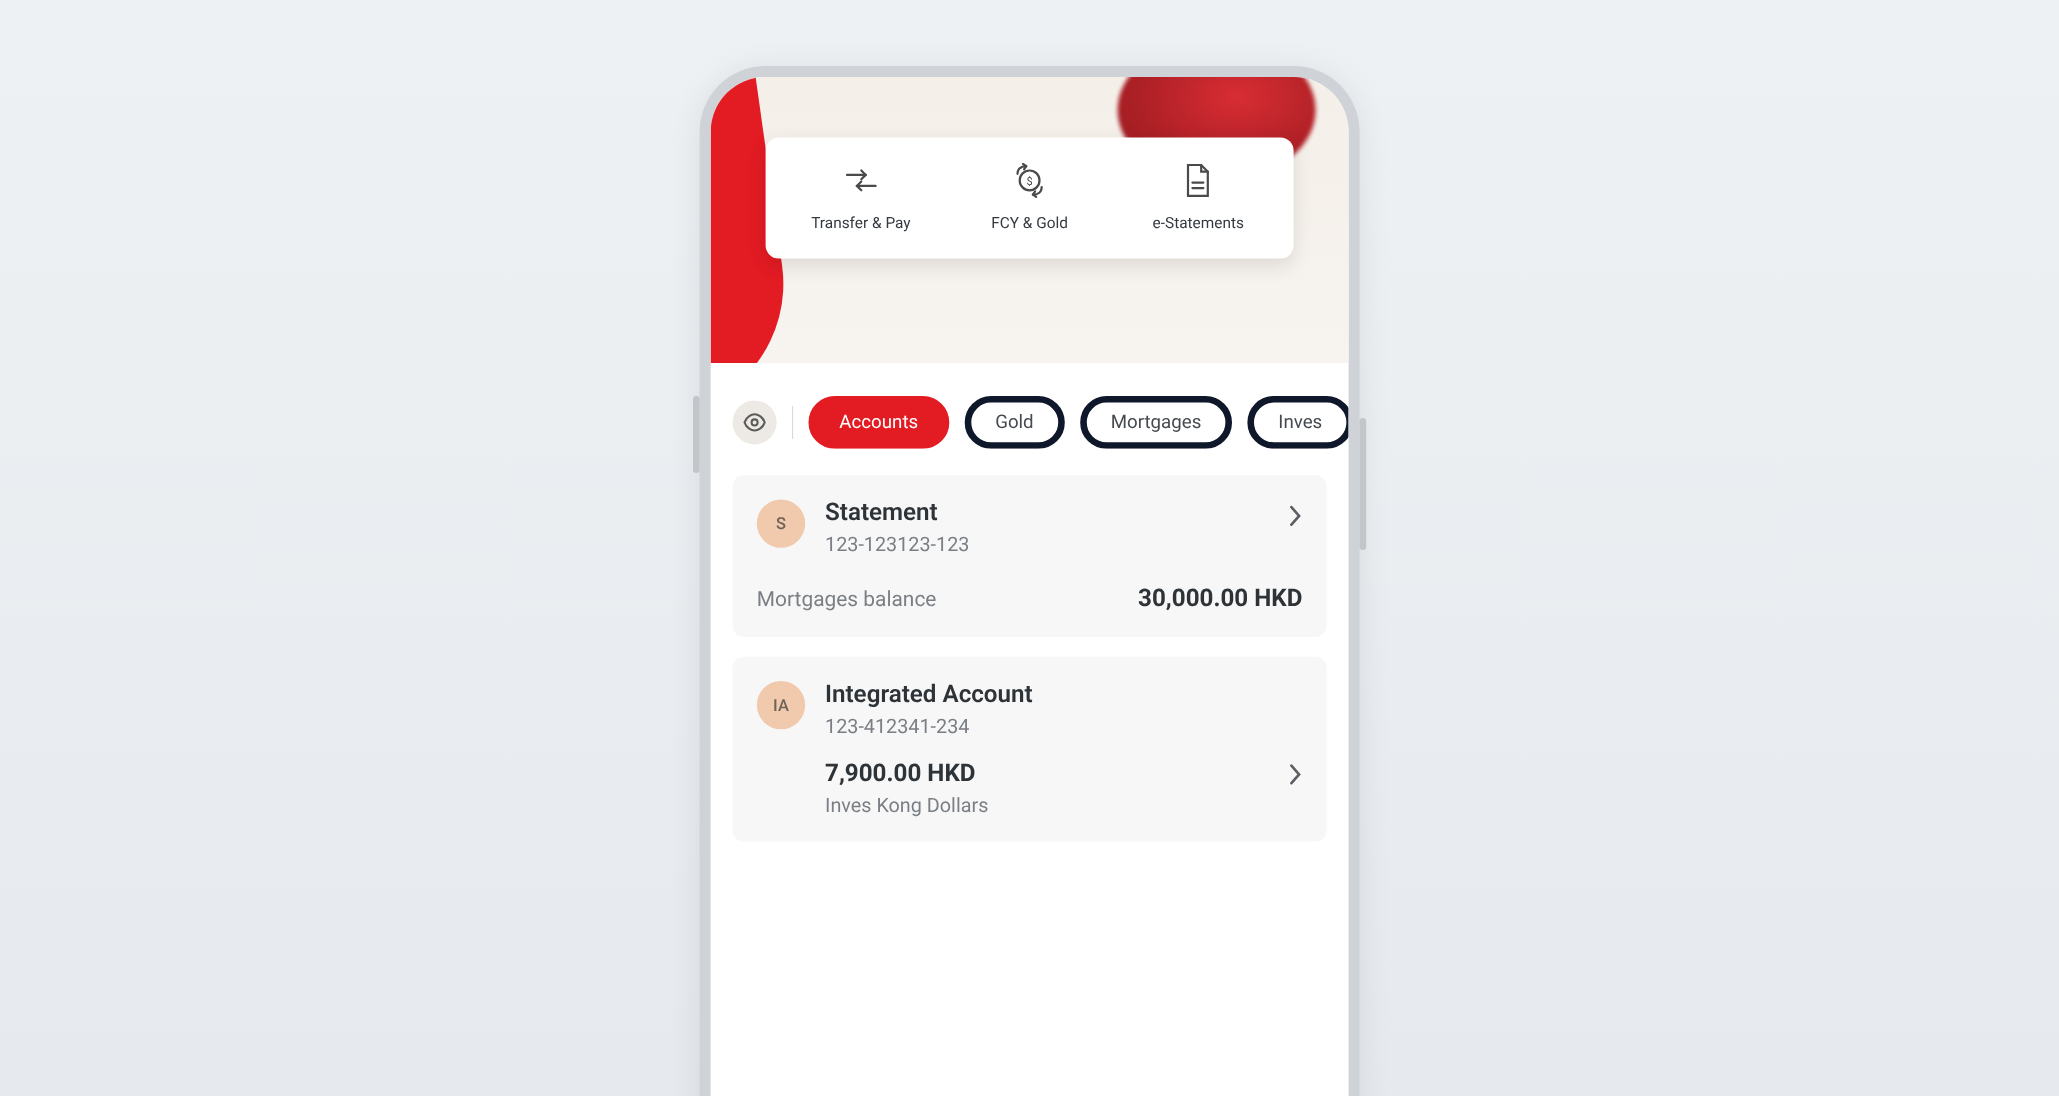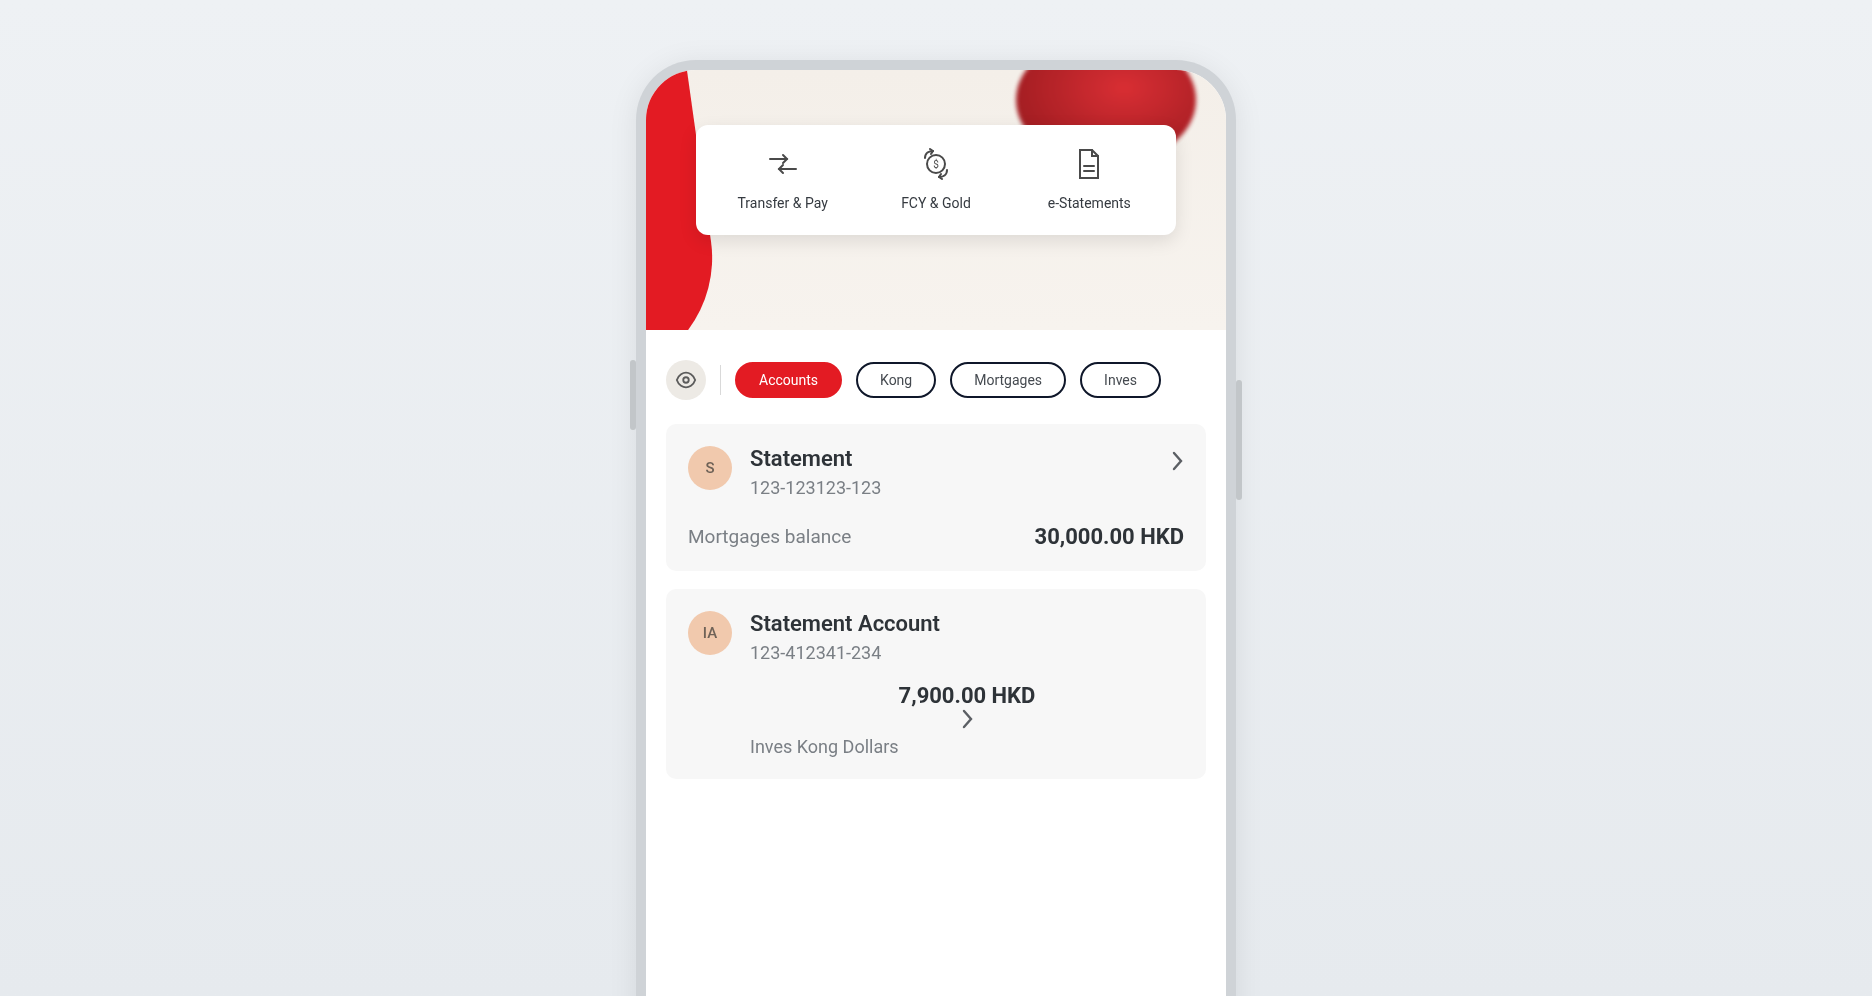--- a/index.html
+++ b/index.html
@@ -132,24 +132,24 @@
   }
   .vdivider {
     width:1px;
     height:30px;
     background:#d9d9d9;
     flex-shrink:0;
   }
   .chip {
     padding: 8px 22px;
     border-radius: 999px;
-    border:2px solid #0f172a;
+    border:6px solid #0f172a;
     background:#ffffff;
     color:#454a50;
-    font-size:14px;
+    font-size:17px;
     cursor:pointer;
     flex-shrink:0;
   }
   .chip.active {
     background:#e31b23;
     border-color:#e31b23;
     color:#ffffff;
     font-weight:400;
   }
 
@@ -215,21 +215,20 @@
     font-weight:700;
     color:#2e3338;
   }
 
   .integrated-amount-row {
     margin-top:20px;
     margin-left:62px;
     display:flex;
     justify-content:space-between;
     align-items:center;
-    flex-direction:column;
   }
   .integrated-amount {
     font-size:22px;
     font-weight:700;
     color:#2e3338;
   }
   .integrated-desc {
     margin-left:62px;
     margin-top:6px;
     font-size:18px;
@@ -290,21 +289,21 @@
       <div class="eye-btn">
         <span>
           <svg width="22" height="22" viewBox="0 0 24 24" fill="none" stroke="currentColor" stroke-width="2">
             <path d="M2 12 C4 6 9 4 12 4 C15 4 20 6 22 12 C20 18 15 20 12 20 C9 20 4 18 2 12 Z"></path>
             <circle cx="12" cy="12" r="3"></circle>
           </svg>
         </span>
       </div>
       <div class="vdivider"></div>
       <div class="chip active">Accounts</div>
-      <div class="chip">Kong</div>
+      <div class="chip">Gold</div>
       <div class="chip">Mortgages</div>
       <div class="chip">Inves</div>
     </div>
 
     <div class="accounts-list">
 
       <div class="account-card">
         <div class="card-top">
           <div class="avatar">S</div>
           <div>
@@ -320,21 +319,21 @@
         <div class="balance-row">
           <span class="balance-label">Mortgages balance</span>
           <span class="balance-value">30,000.00 HKD</span>
         </div>
       </div>
 
       <div class="account-card">
         <div class="card-top">
           <div class="avatar">IA</div>
           <div>
-            <div class="card-title">Statement Account</div>
+            <div class="card-title">Integrated Account</div>
             <div class="card-sub">123-412341-234</div>
           </div>
         </div>
         <div class="integrated-amount-row">
           <span class="integrated-amount">7,900.00 HKD</span>
           <span class="chevron" style="position:static;">
             <svg width="14" height="22" viewBox="0 0 14 22" fill="none" stroke="currentColor" stroke-width="2.4" stroke-linecap="round">
               <path d="M4 3 L11 11 L4 19"></path>
             </svg>
           </span>

